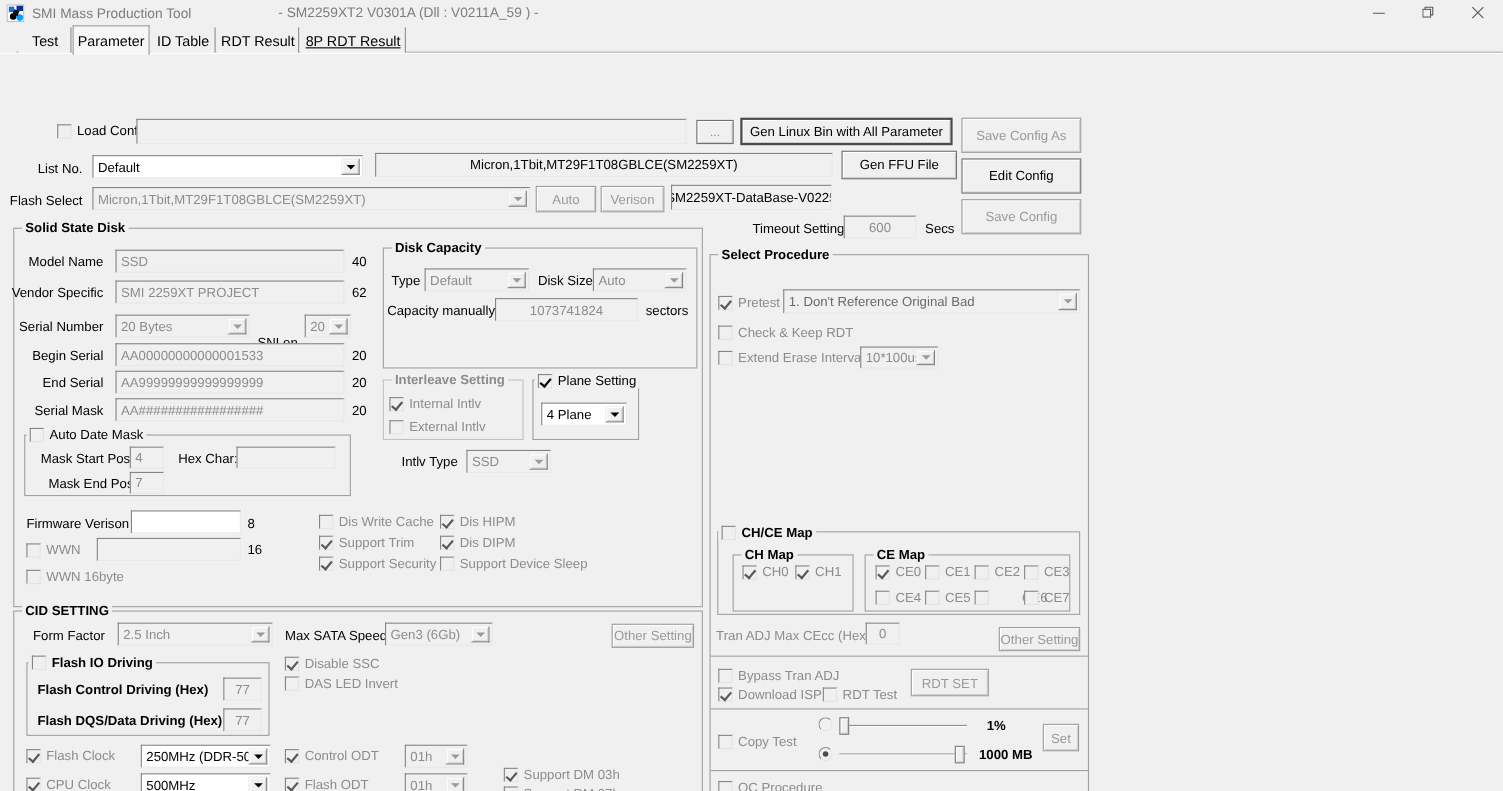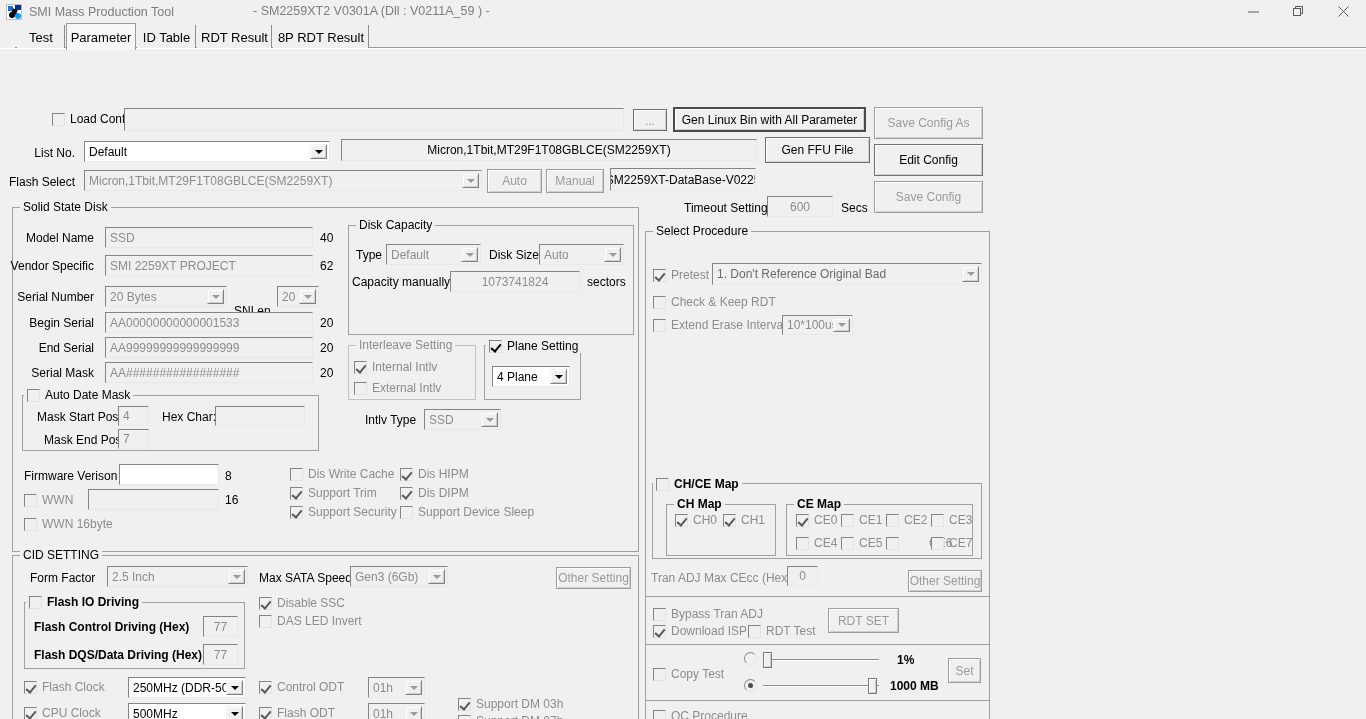--- a/index.html
+++ b/index.html
@@ -83,21 +83,21 @@
 
   
   .group {
     position: absolute;
     border: 1px solid #a0a0a0;
     border-radius: 0;
   }
   .group > .gtitle {
     position: absolute; top: -8px; left: 7px;
     background: #f0f0f0; padding: 0 3px;
-    font-size: 12px; color: #000; white-space: nowrap;
+    font-size: 12px; color: #000; white-space: nowrap; font-weight: bold;
   }
   .group.dim { border-color: #c2c2c2; }
 
   
   .lbl { position: absolute; font-size: 12px; color: #000; white-space: nowrap; line-height: 14px; }
   .lbl.dim { color: #8c8c8c; }
   .lbl.r { text-align: right; }
   .lbl.b { font-weight: bold; }
 
   
@@ -237,21 +237,21 @@
     </div>
   <div class="tab sel" style="left:51px;  width:70px;">
       <span>Parameter</span>
     </div>
   <div class="tab" style="left:122px; width:59px;">
       <span>ID Table</span>
     </div>
   <div class="tab" style="left:182px; width:75px;">
       <span>RDT Result</span>
     </div>
-  <div class="tab" style="left:258px; width:96px;">
+  <div class="tab" style="left:258px; width:96px;text-decoration:underline;">
       <span>8P RDT Result</span>
     </div>
 </div>
 
 <div id="content">
 
   <div class="ck" style="left:12px; top:63px;padding-left:40px;">
     <span class="box"></span>
     <span class="t on">Load Config from</span>
   </div>
@@ -272,21 +272,21 @@
   <div class="btn" style="left:874px; top:95px; width:109px; height:32px;">Edit Config</div>
 
   <div class="lbl r" style="left:-5px; top:126px; width:80px;">Flash Select</div>
   <div class="cb" style="left:84px; top:121px; width:398px; height:21px;">
     <span>Micron,1Tbit,MT29F1T08GBLCE(SM2259XT)</span>
     <span class="arrowbox">
         <span class="arr"></span>
       </span>
   </div>
   <div class="btn dis" style="left:487px; top:120px; width:55px; height:24px;">Auto</div>
-  <div class="btn dis" style="left:546px; top:120px; width:58px; height:24px;">Manual</div>
+  <div class="btn dis" style="left:546px; top:120px; width:58px; height:24px;">Verison</div>
   <div class="tb ctr" style="left:610px; top:119px; width:146px; height:23px; color:#000;">SM2259XT-DataBase-V0225</div>
   <div class="btn dis" style="left:874px; top:132px; width:109px; height:32px;">Save Config</div>
 
   <div class="lbl" style="left:684px; top:152px;">Timeout Setting</div>
   <div class="tb ctr" style="left:767px; top:147px; width:66px; height:21px;">600</div>
   <div class="lbl" style="left:841px; top:152px;">Secs</div>
 
   <div class="group" style="left:12px; top:158px; width:627px; height:345px;">
     <span class="gtitle">Solid State Disk</span>
   </div>

